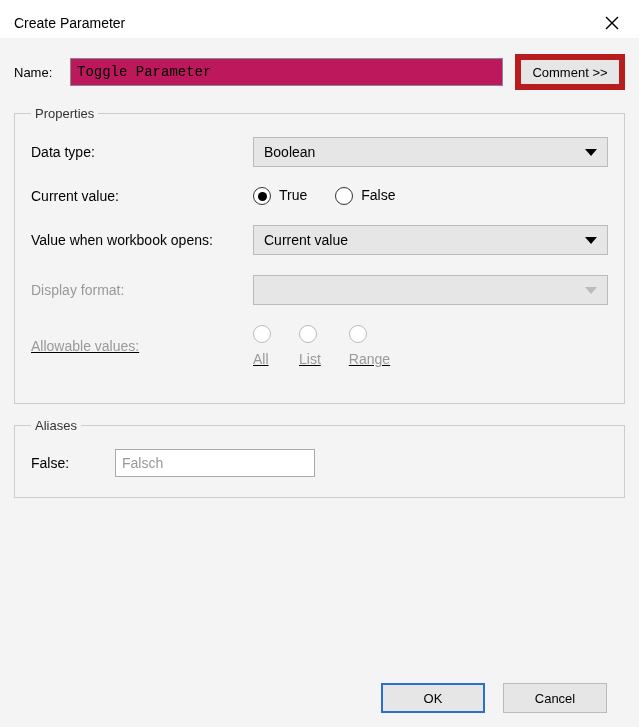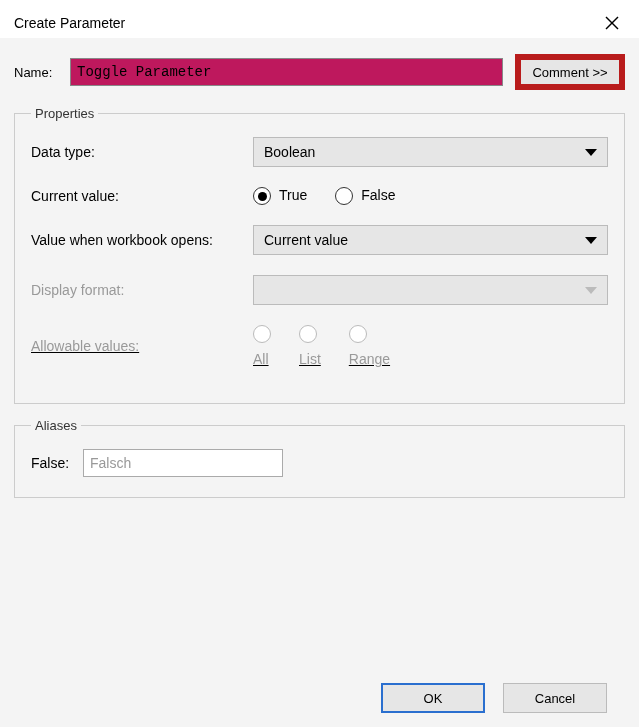--- a/index.html
+++ b/index.html
@@ -228,21 +228,21 @@
         <label class="radio disabled">
           <span class="rcirc"></span>
           <span>Range</span>
         </label>
       </div>
     </div>
   </fieldset>
 
   <fieldset>
     <legend>Aliases</legend>
-    <div class="alias-row" style="margin-bottom:0;">
+    <div class="alias-row" style="margin-bottom:0;gap:32px;">
       <span class="albl">False:</span>
       <input type="text" value="Falsch" style="">
     </div>
   </fieldset>
 
   <div class="footer">
     <button class="btn primary">OK</button>
     <button class="btn">Cancel</button>
   </div>
 

